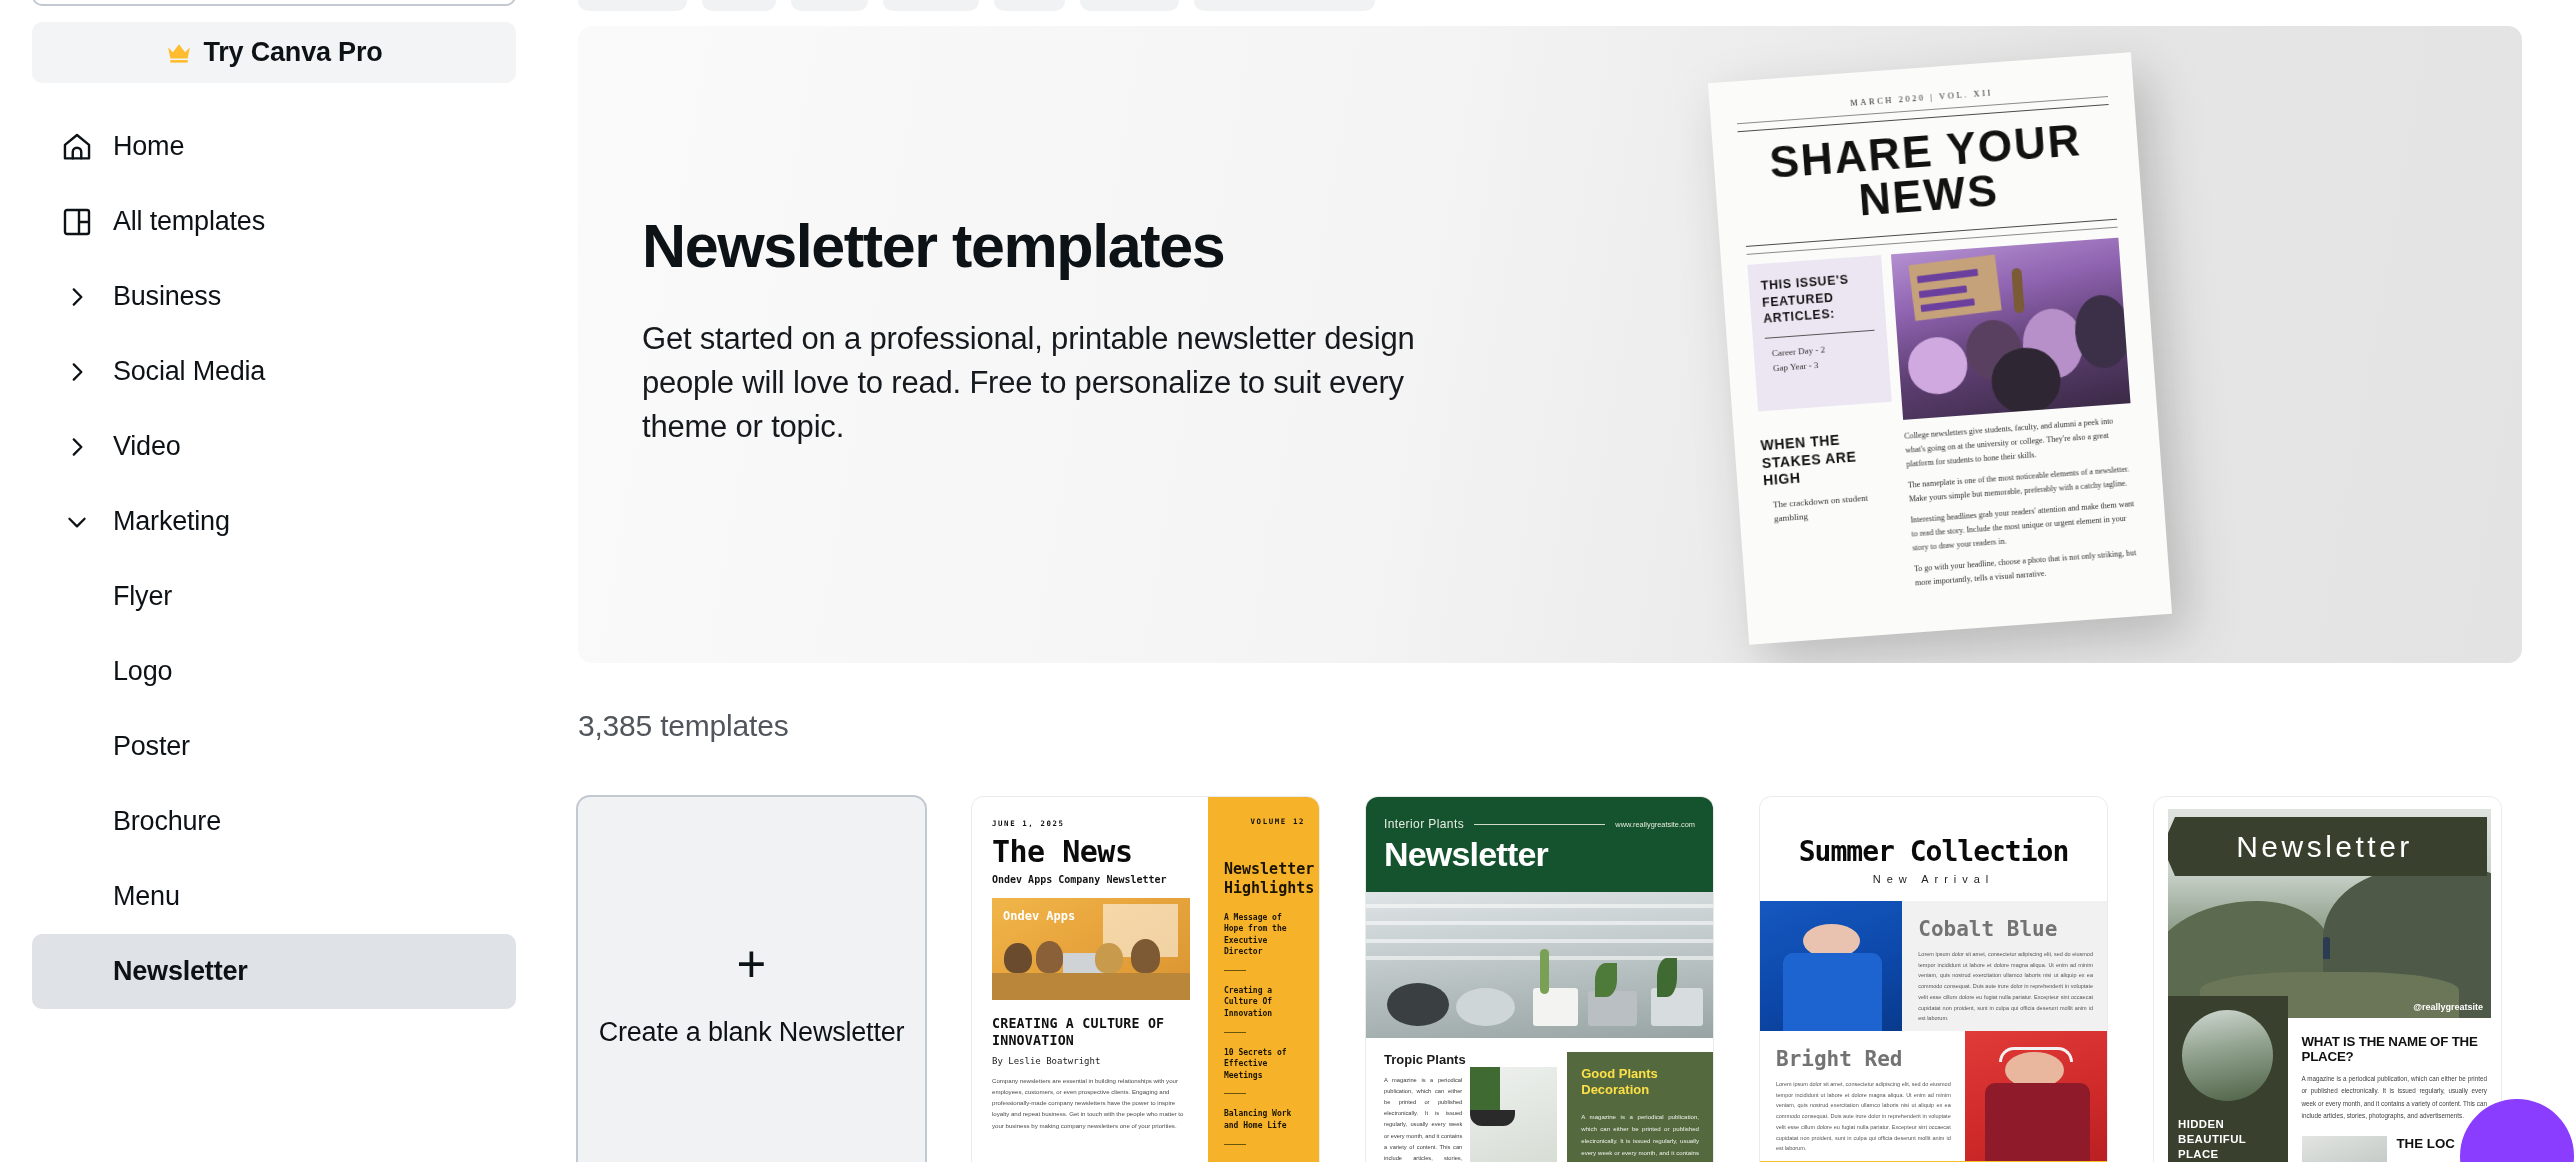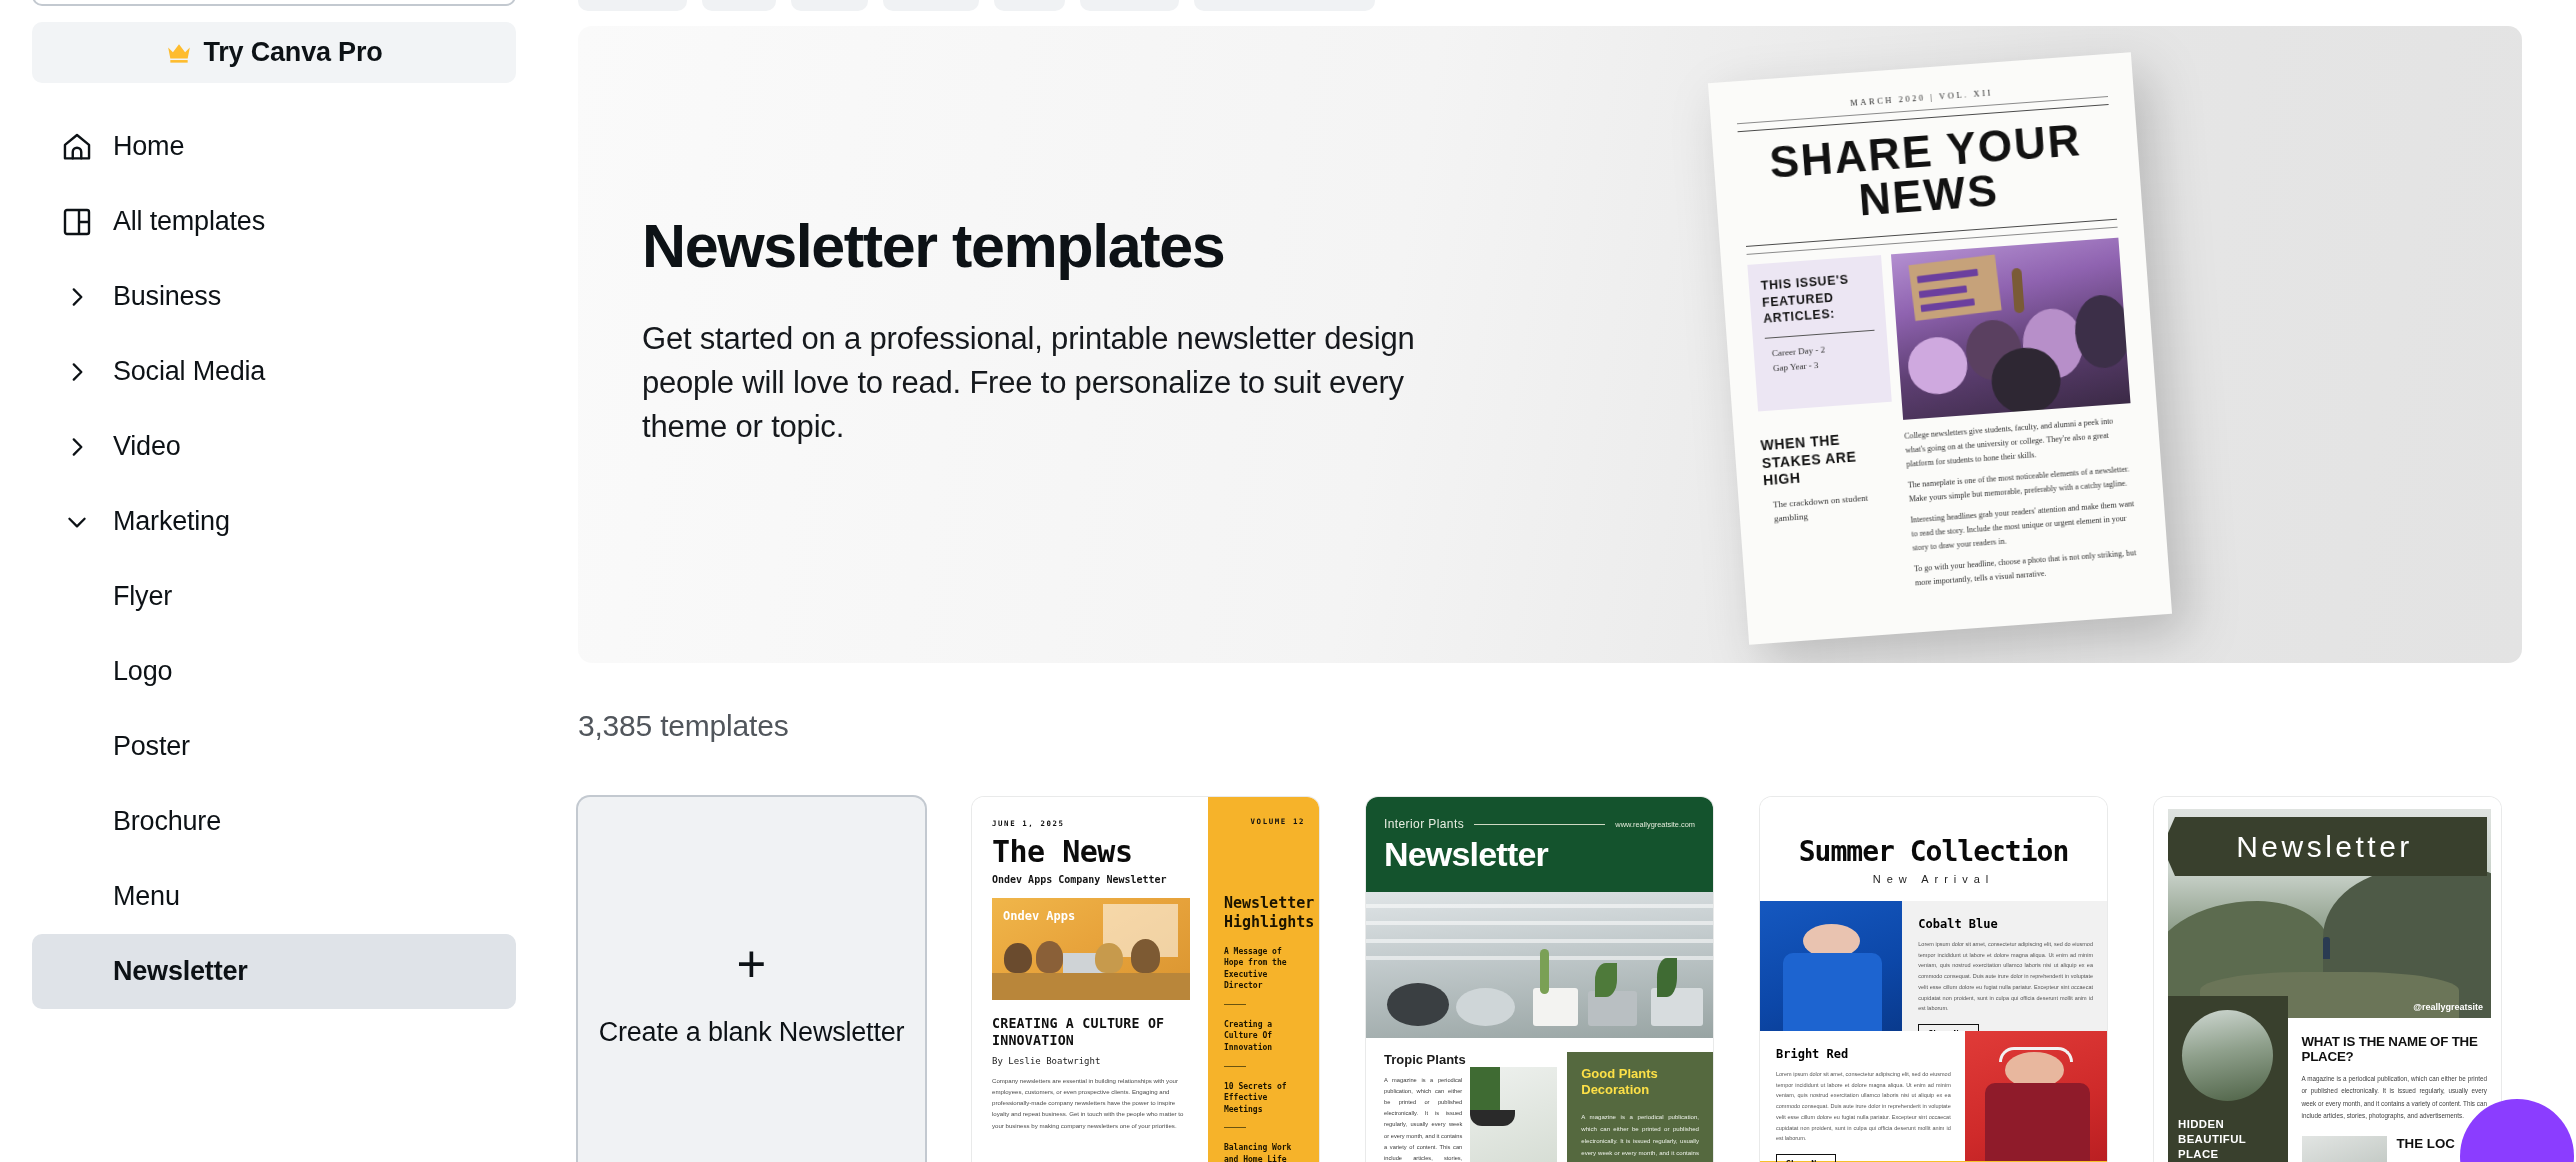--- a/index.html
+++ b/index.html
@@ -139,21 +139,21 @@
   .c2-img { margin-top: 13px; width:100%; height: 102px; position:relative; overflow:hidden;
             background: linear-gradient(150deg,#f0b64a 0%, #e8a43c 45%, #d99430 100%); }
   .c2-img .badge { position:absolute; left:11px; top:11px; color:#fff; font-weight:800; font-size:12px; font-family:"DejaVu Sans Mono", monospace;}
   .c2-img .win { position:absolute; right:6%; top:6%; width:38%; height:52%; background: rgba(255,255,255,.55); }
   .c2-img .desk { position:absolute; left:0; bottom:0; width:100%; height:26%; background:#b9863a; }
   .c2-img .lap { position:absolute; left:36%; bottom:26%; width:24%; height:20%; background:#cfd3d6; }
   .c2-img .pp { position:absolute; bottom:26%; border-radius:50% 50% 40% 40%; }
   .c2-h { font-size: 13.3px; font-weight: 800; letter-spacing:0.2px; margin-top: 15px; line-height:1.3; color:#101010; font-family:"DejaVu Sans Mono", monospace;}
   .c2-by { font-size: 9px; margin-top: 6px; color:#222; font-family:"DejaVu Sans Mono", monospace;}
   .c2-p { font-size: 6.1px; line-height: 1.85; color:#4a4a4a; margin-top: 9px; }
-  .c2-rh { font-size: 15px; font-weight: 800; line-height:1.25; color:#1b1400; font-family:"DejaVu Sans Mono", monospace; margin-top: 68px;}
+  .c2-rh { font-size: 15px; font-weight: 800; line-height:1.25; color:#1b1400; font-family:"DejaVu Sans Mono", monospace; margin-top: 34px;}
   .c2-li { font-size: 8px; font-weight:700; line-height:1.45; color:#1b1400; margin-top: 14px; font-family:"DejaVu Sans Mono", monospace;}
   .c2-sep { width: 22px; border-top: 1.6px solid #6a5410; margin-top: 12px; }
 
   
   .c3 { height:100%; background:#fff; }
   .c3-top { background:#14532d; padding: 20px 18px 18px; }
   .c3-row { display:flex; align-items:center; gap: 10px; }
   .c3-kicker { font-size: 12px; color:#e9eee3; letter-spacing:0.4px; }
   .c3-line { flex: 1; border-top: 1px solid #cfd9c3; }
   .c3-url { font-size: 7.4px; color:#e4ebdb; }
@@ -176,21 +176,21 @@
   
   .c4 { height:100%; background:#fff; }
   .c4-head { padding: 38px 12px 16px; text-align:center; }
   .c4-title { font-size: 28px; font-weight: 900; letter-spacing:-1px; color:#0a0a0a; font-family:"DejaVu Sans Mono", monospace;}
   .c4-sub { font-size: 11px; letter-spacing: 6px; color:#222; margin-top: 5px; }
   .c4-row { display:flex; height: 130px; }
   .c4-photo-b { width: 41%; background: linear-gradient(160deg,#1558c0 0%, #0c47a8 60%, #093a8d 100%); position:relative; overflow:hidden;}
   .c4-photo-r { width: 41%; background: linear-gradient(160deg,#e03b38 0%, #cf2a2a 60%, #ba1f22 100%); position:relative; overflow:hidden;}
   .c4-txt { width: 59%; background:#f1f1f1; padding: 16px 14px 0 16px; }
   .c4-txt.w { background:#fff; }
-  .c4-h { font-size: 12px; font-weight: 900; color:#000000; font-family:"DejaVu Sans Mono", monospace;}
+  .c4-h { font-size: 21px; font-weight: 900; color:#737373; font-family:"DejaVu Sans Mono", monospace;}
   .c4-p { font-size: 5.5px; line-height: 1.95; color:#555; margin-top: 8px; text-align: justify;}
   .c4-act { display:flex; align-items:center; gap: 14px; margin-top: 10px;}
   .c4-btn { border:1.4px solid #111; padding: 4px 9px; font-size: 8.4px; font-weight: 800; font-family:"DejaVu Sans Mono", monospace; color:#0a0a0a;}
   .c4-fav { font-size: 6.3px; color:#8c8c8c; display:flex; align-items:center; gap:4px;}
   .c4-strip { height: 10px; background:#f6c12a; }
   .face { position:absolute; border-radius:50%; }
 
   
   .c5 { height:100%; background:#fff; padding: 12px 10px 0 14px; position:relative;}
   .c5-mtn { height: 209px; position:relative; overflow:hidden;

